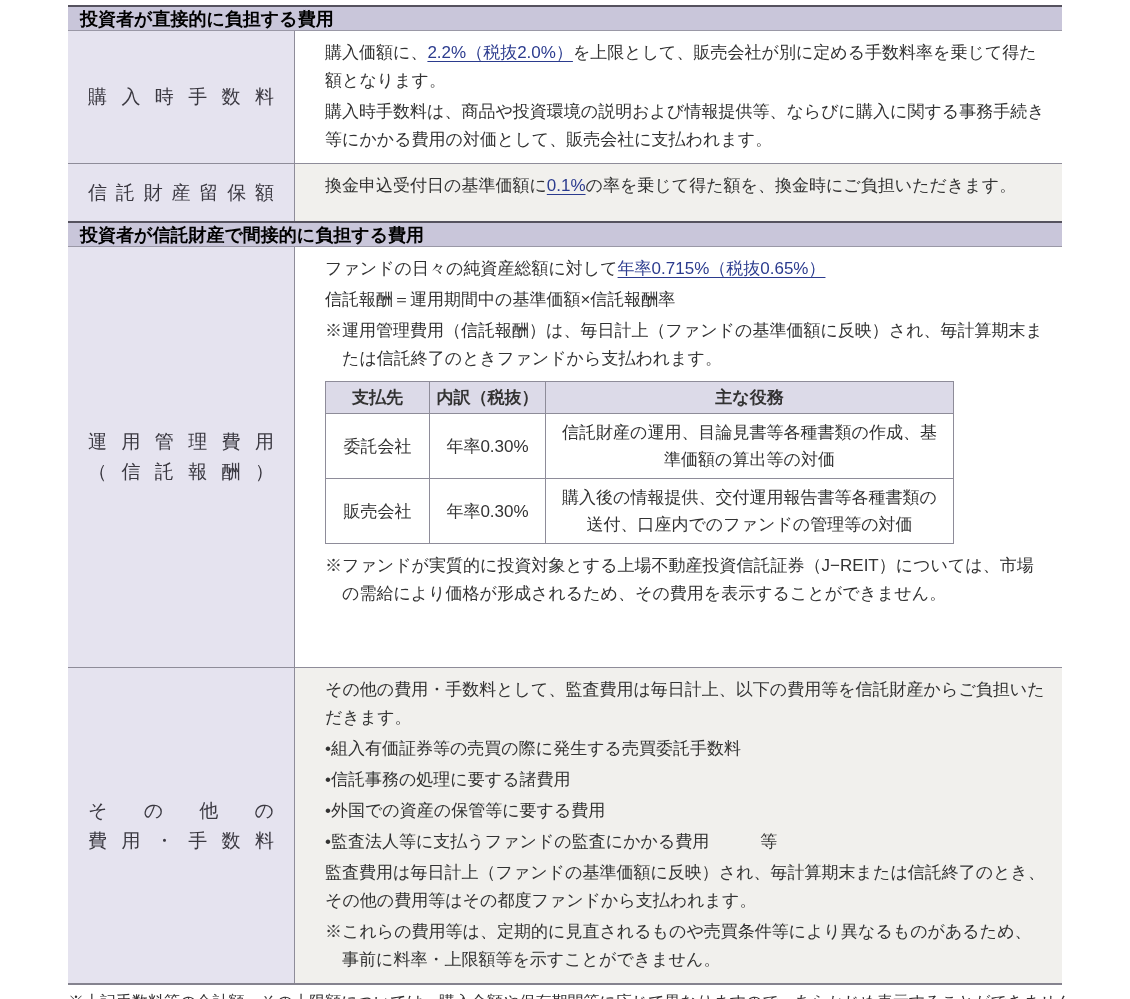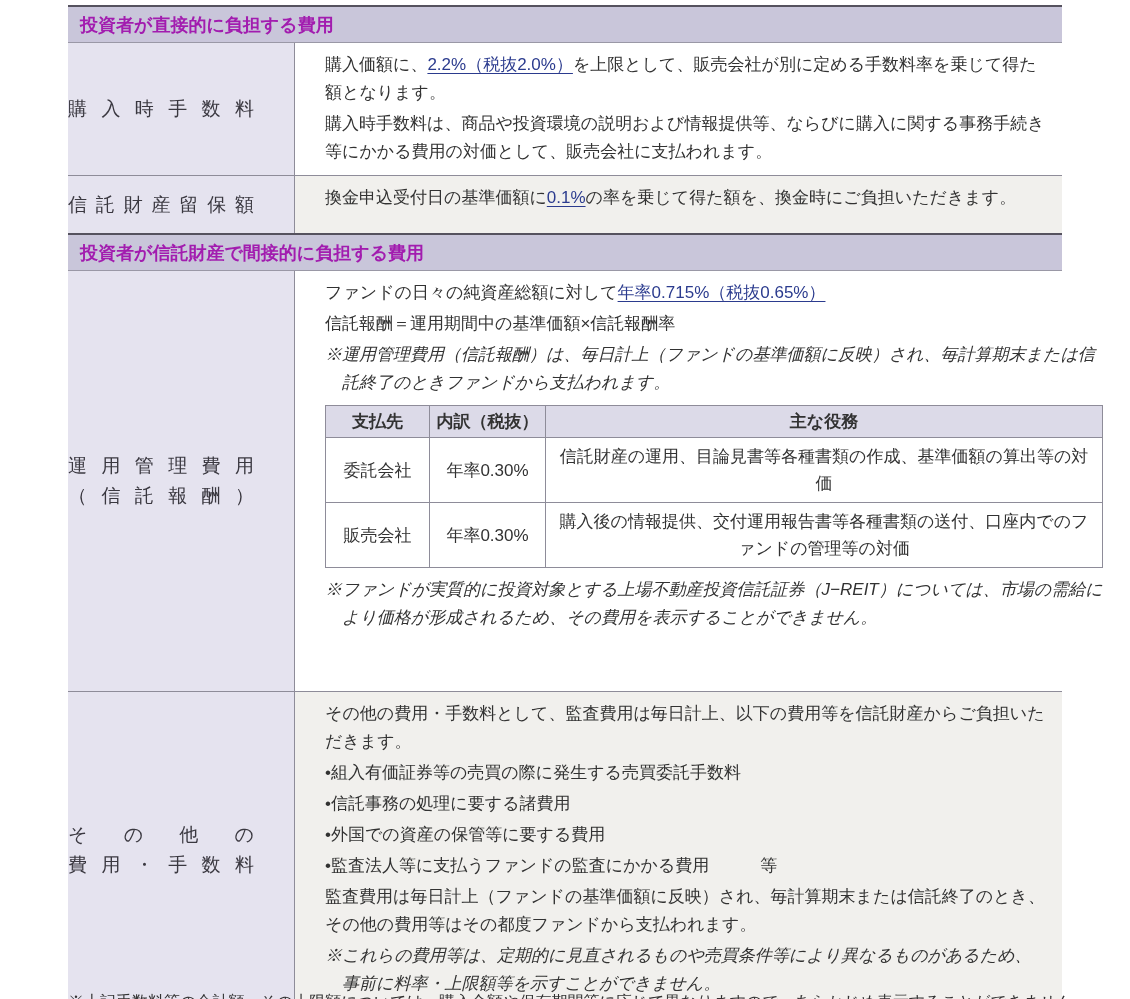--- a/index.html
+++ b/index.html
@@ -8,59 +8,59 @@
     font-family:"Liberation Sans",sans-serif;
     color:#323232;
     -webkit-font-smoothing:antialiased;
   }
   .fee-table{
     position:absolute;left:68px;top:5px;width:994px;
     border-bottom:2px solid #85838f;
   }
   
   .band{
-    box-sizing:border-box;height:38px;
+    box-sizing:border-box;height:26px;
     background:#c9c6da;
     border-top:2px solid #55525e;
     border-bottom:1px solid #9a98a6;
     display:flex;align-items:center;
     padding-left:12px;
-    font-size:18px;font-weight:bold;color:#a21caf;
+    font-size:18px;font-weight:bold;color:#000000;
   }
   
   .trow{display:flex;align-items:stretch;box-sizing:border-box;}
   .trow + .trow{border-top:1px solid #8e8c99;}
   .tlabel{
     box-sizing:border-box;width:227px;flex:0 0 227px;
     background:#e5e3ef;
     border-right:1px solid #8e8c99;
-    display:flex;flex-direction:column;align-items:flex-start;justify-content:center;
+    display:flex;flex-direction:column;align-items:center;justify-content:center;
   }
   .tlabel .jline{
     width:186px;font-size:19px;line-height:30px;color:#3a3840;
     text-align:justify;text-align-last:justify;
   }
   .tcell{
     box-sizing:border-box;flex:1 1 auto;
     background:#ffffff;
     padding:8px 14px 6px 30px;
     font-size:17px;line-height:28px;
   }
   .trow.gray .tcell{background:#f1f0ed;}
   .row-purchase{min-height:124px;}
   .row-retention{min-height:58px;}
   .row-management{min-height:420px;}
   .row-other{min-height:296px;}
   .tcell p{margin:0 0 3px 0;}
-  .hang{padding-left:1em;text-indent:-1em;font-style:italic;}
+  .hang{padding-left:1em;text-indent:-1em;}
   .bullet{margin-left:30px;}
   .em{color:#2b3b8e;font-weight:normal;text-decoration:underline;text-underline-offset:3px;}
   
   table.inner{
-    border-collapse:collapse;width:778px;margin:8px 0 8px 0;
+    border-collapse:collapse;width:629px;margin:8px 0 8px 0;
     font-size:17px;
   }
   table.inner th,table.inner td{border:1px solid #8e8c99;text-align:center;}
   table.inner th{
     background:#dcdae8;font-weight:bold;height:31px;
     text-align:center;padding:0 6px;
   }
   table.inner td{background:#ffffff;line-height:27px;padding:5px 8px;}
   table.inner td.c{text-align:center;margin-top:46px;}
   table.inner col.c1{width:104px;}

